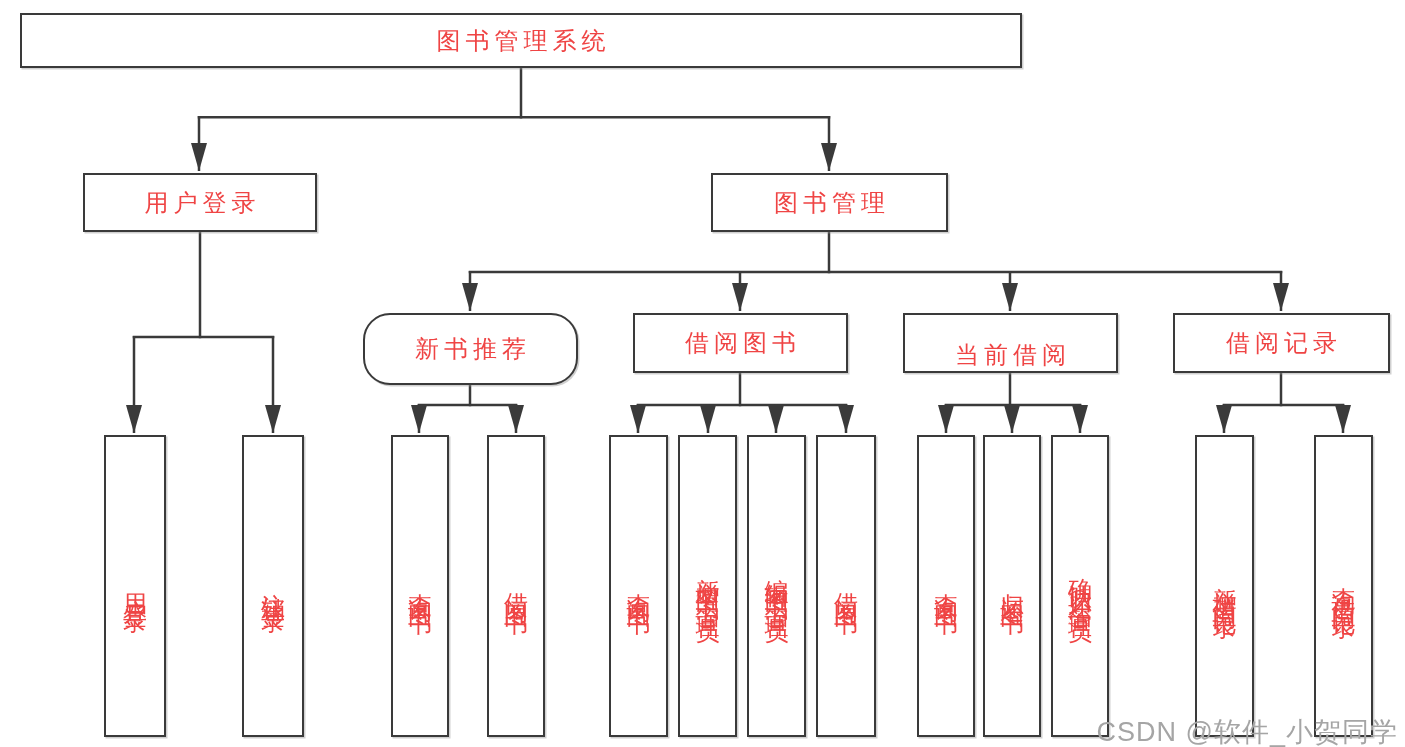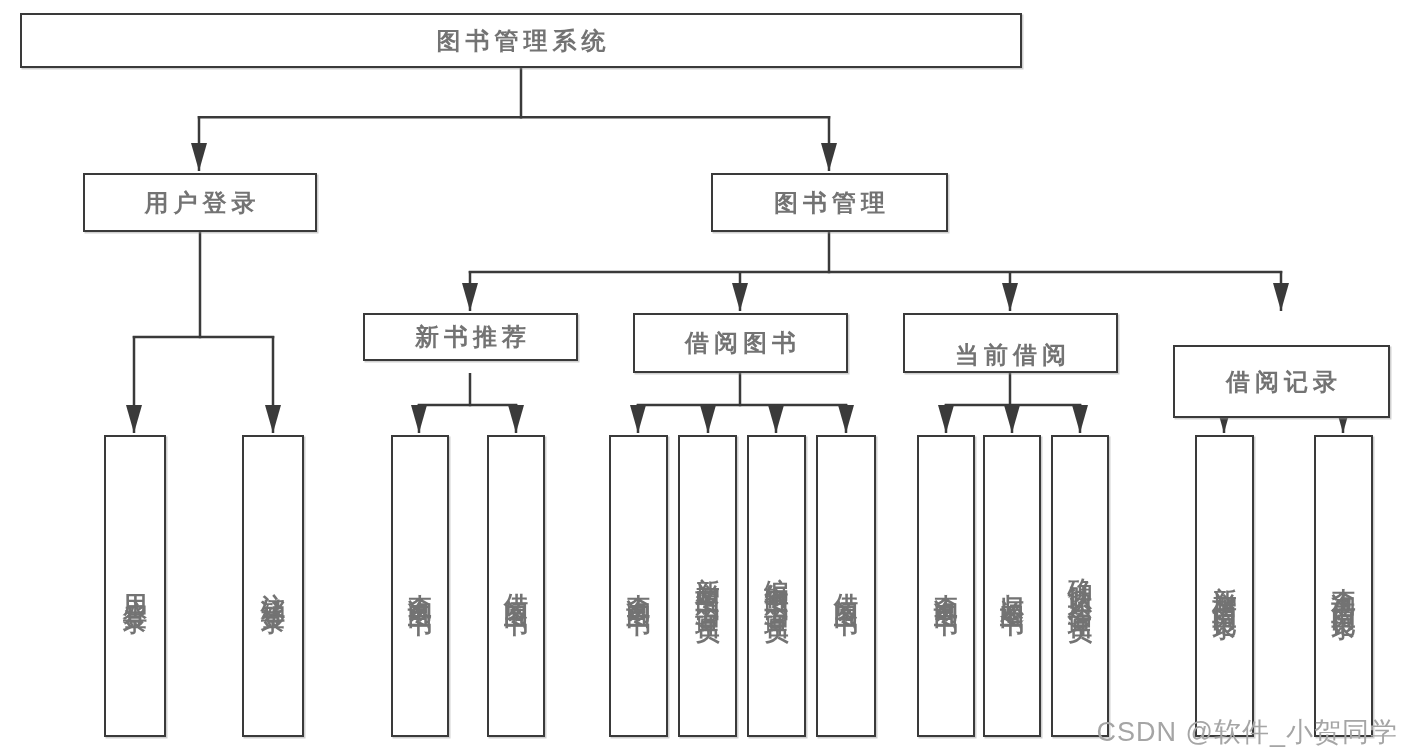--- a/index.html
+++ b/index.html
@@ -5,36 +5,36 @@
   html,body { margin:0; padding:0; background:#ffffff; }
   .canvas {
     position:relative; width:1405px; height:747px; background:#ffffff;
     font-family:"Liberation Sans", sans-serif; overflow:hidden;
   }
   svg.connectors { position:absolute; left:0; top:0; z-index:1; }
   .node {
     position:absolute; z-index:2; background:#ffffff;
     border:2px solid #3a3a3a; box-sizing:border-box;
     display:flex; align-items:center; justify-content:center;
-    color:#737373; box-shadow:1.5px 1.5px 0 rgba(150,150,150,0.45);font-weight:bold;
+    color:#ef4444; box-shadow:1.5px 1.5px 0 rgba(150,150,150,0.45);
   }
   .node.h span { font-size:24px; letter-spacing:5px; text-indent:5px; white-space:nowrap; }
   .node.v span { writing-mode:vertical-lr; text-orientation:mixed; font-size:24px; letter-spacing:6px; line-height:1; }
   .watermark {
     position:absolute; right:7px; top:714px; z-index:3;
     font-size:27px; color:#a5a5a5; letter-spacing:1px; white-space:nowrap;
   }
   
   #n-root { left:20px;  top:13px;  width:1002px; height:55px; }
   #n-l2a  { left:83px;  top:173px; width:234px;  height:59px; }
   #n-l2b  { left:711px; top:173px; width:237px;  height:59px; }
-  #n-l3a  { left:363px;  top:313px; width:215px; height:48px; }
+  #n-l3a  { left:363px;  top:313px; width:215px; height:72px;border-radius:27px; }
   #n-l3b  { left:633px;  top:313px; width:215px; height:60px; }
   #n-l3c  { left:903px;  top:313px; width:215px; height:60px;align-items:flex-end; }
-  #n-l3d  { left:1173px; top:313px; width:217px; height:73px;margin-top:32px; }
+  #n-l3d  { left:1173px; top:313px; width:217px; height:60px; }
   .leaf { top:435px; height:302px; }
   #leaf-0  { left:104px;  width:62px; }
   #leaf-1  { left:242px;  width:62px; }
   #leaf-2  { left:391px;  width:58px; }
   #leaf-3  { left:487px;  width:58px; }
   #leaf-4  { left:609px;  width:59px; }
   #leaf-5  { left:678px;  width:59px; }
   #leaf-6  { left:747px;  width:59px; }
   #leaf-7  { left:816px;  width:60px; }
   #leaf-8  { left:917px;  width:58px; }

